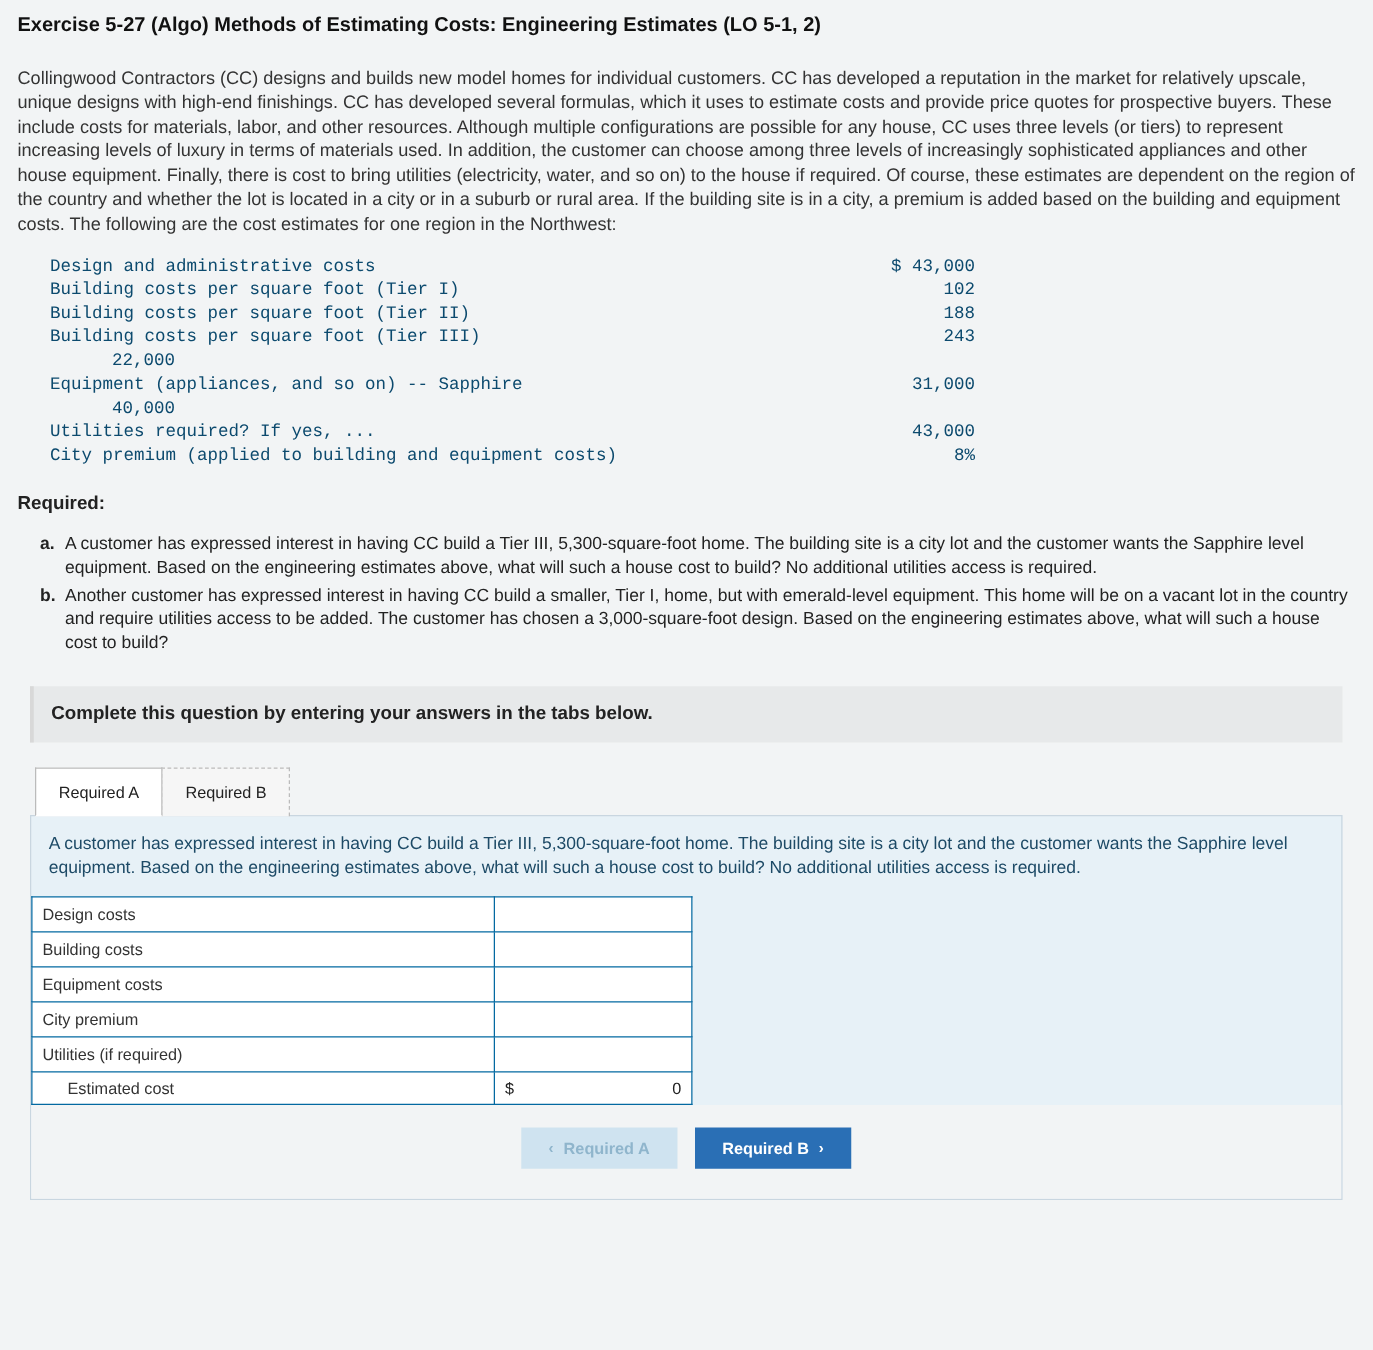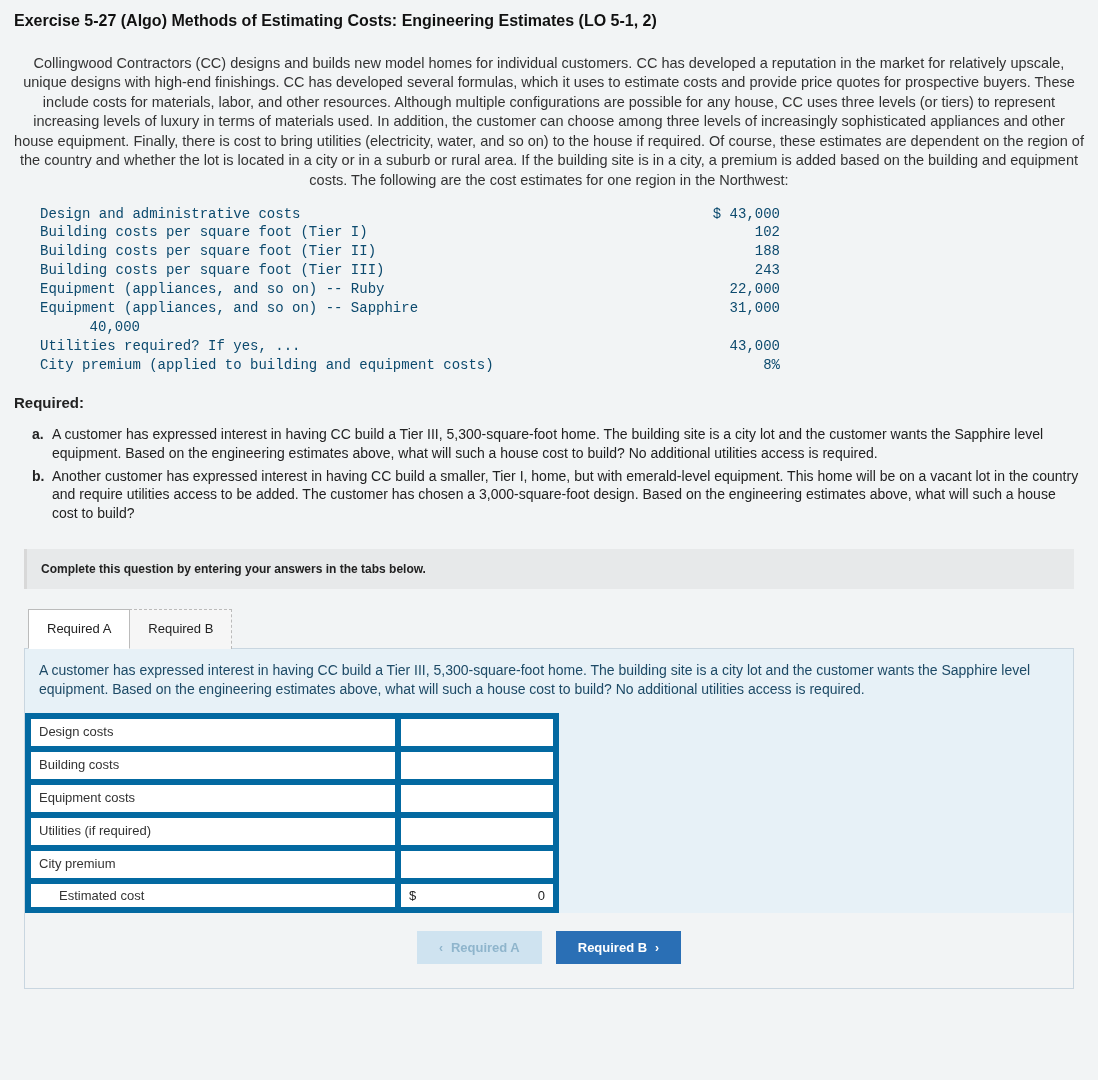--- a/index.html
+++ b/index.html
@@ -15,42 +15,41 @@
   h1 {
     font-size: 16px;
     font-weight: bold;
     color: #111;
     margin-bottom: 22px;
   }
   .intro {
     font-size: 14.5px;
     color: #333;
     margin-bottom: 14px;
-    text-align: center;
   }
   .cost-block {
     margin: 0 0 18px 26px;
     font-family: "Courier New", Courier, monospace;
     font-size: 14px;
     color: #0c4a6e;
   }
   .cost-row { display: flex; }
   .cost-label { flex: 0 0 640px; white-space: pre; }
   .cost-val { width: 100px; text-align: right; white-space: pre; }
   .req-h { font-weight: bold; font-size: 15px; margin-bottom: 12px; }
   .req-list { margin-left: 18px; margin-bottom: 26px; }
   .req-item { display: flex; margin-bottom: 4px; }
   .req-letter { font-weight: bold; flex: 0 0 20px; }
   .req-text { flex: 1; }
   .instr-bar {
     background: #e7e9ea;
     border-left: 3px solid #d8d8d8;
     padding: 12px 14px;
     font-weight: bold;
-    font-size: 12px;
+    font-size: 15px;
     margin: 0 10px 20px 10px;
   }
   .tabs { display: flex; margin-left: 14px; }
   .tab {
     border: 1px dashed #bbb;
     border-bottom: none;
     padding: 10px 18px;
     font-size: 13px;
     background: #f6f6f6;
     cursor: pointer;
@@ -74,21 +73,21 @@
     font-size: 14px;
     color: #1d4a66;
     margin-bottom: 14px;
   }
   table.ans {
     border-collapse: collapse;
     background: #fff;
     margin-left: -14px;
   }
   table.ans td {
-    border: 6px solid #0369a1;
+    border: 1px solid #0369a1;
     padding: 3px 8px;
     font-size: 13px;
     height: 26px;
     vertical-align: middle;
   }
   td.lbl { width: 370px; color: #333; }
   td.lbl.indent { padding-left: 28px; }
   td.inp { width: 158px; background: #fff; padding:0; }
   td.inp input {
     width: 100%; height: 100%; border: none; outline: none;
@@ -133,21 +132,20 @@
     </div>
   <div class="cost-row">
       <span class="cost-label">Building costs per square foot (Tier II)</span>
       <span class="cost-val">188</span>
     </div>
   <div class="cost-row">
       <span class="cost-label">Building costs per square foot (Tier III)</span>
       <span class="cost-val">243</span>
     </div>
   <div class="cost-row">
-      <span class="cost-label">Equipment (appliances, and so on) -- Ruby</span>
       <span class="cost-val">22,000</span>
     </div>
   <div class="cost-row">
       <span class="cost-label">Equipment (appliances, and so on) -- Sapphire</span>
       <span class="cost-val">31,000</span>
     </div>
   <div class="cost-row">
       <span class="cost-val">40,000</span>
     </div>
   <div class="cost-row">
@@ -191,25 +189,25 @@
     </tr>
     <tr>
       <td class="lbl">Building costs</td>
       <td class="inp"><input type="text" style=""></td>
     </tr>
     <tr>
       <td class="lbl">Equipment costs</td>
       <td class="inp"><input type="text" style=""></td>
     </tr>
     <tr>
+      <td class="lbl">City premium</td>
+      <td class="inp"><input type="text" style=""></td>
+    </tr>
+    <tr>
       <td class="lbl">Utilities (if required)</td>
-      <td class="inp"><input type="text" style=""></td>
-    </tr>
-    <tr>
-      <td class="lbl">City premium</td>
       <td class="inp"><input type="text" style=""></td>
     </tr>
     <tr>
       <td class="lbl indent">Estimated cost</td>
       <td class="total-cell">
         <div class="total-wrap">
           <span>$</span>
           <span>0</span>
         </div>
       </td>

